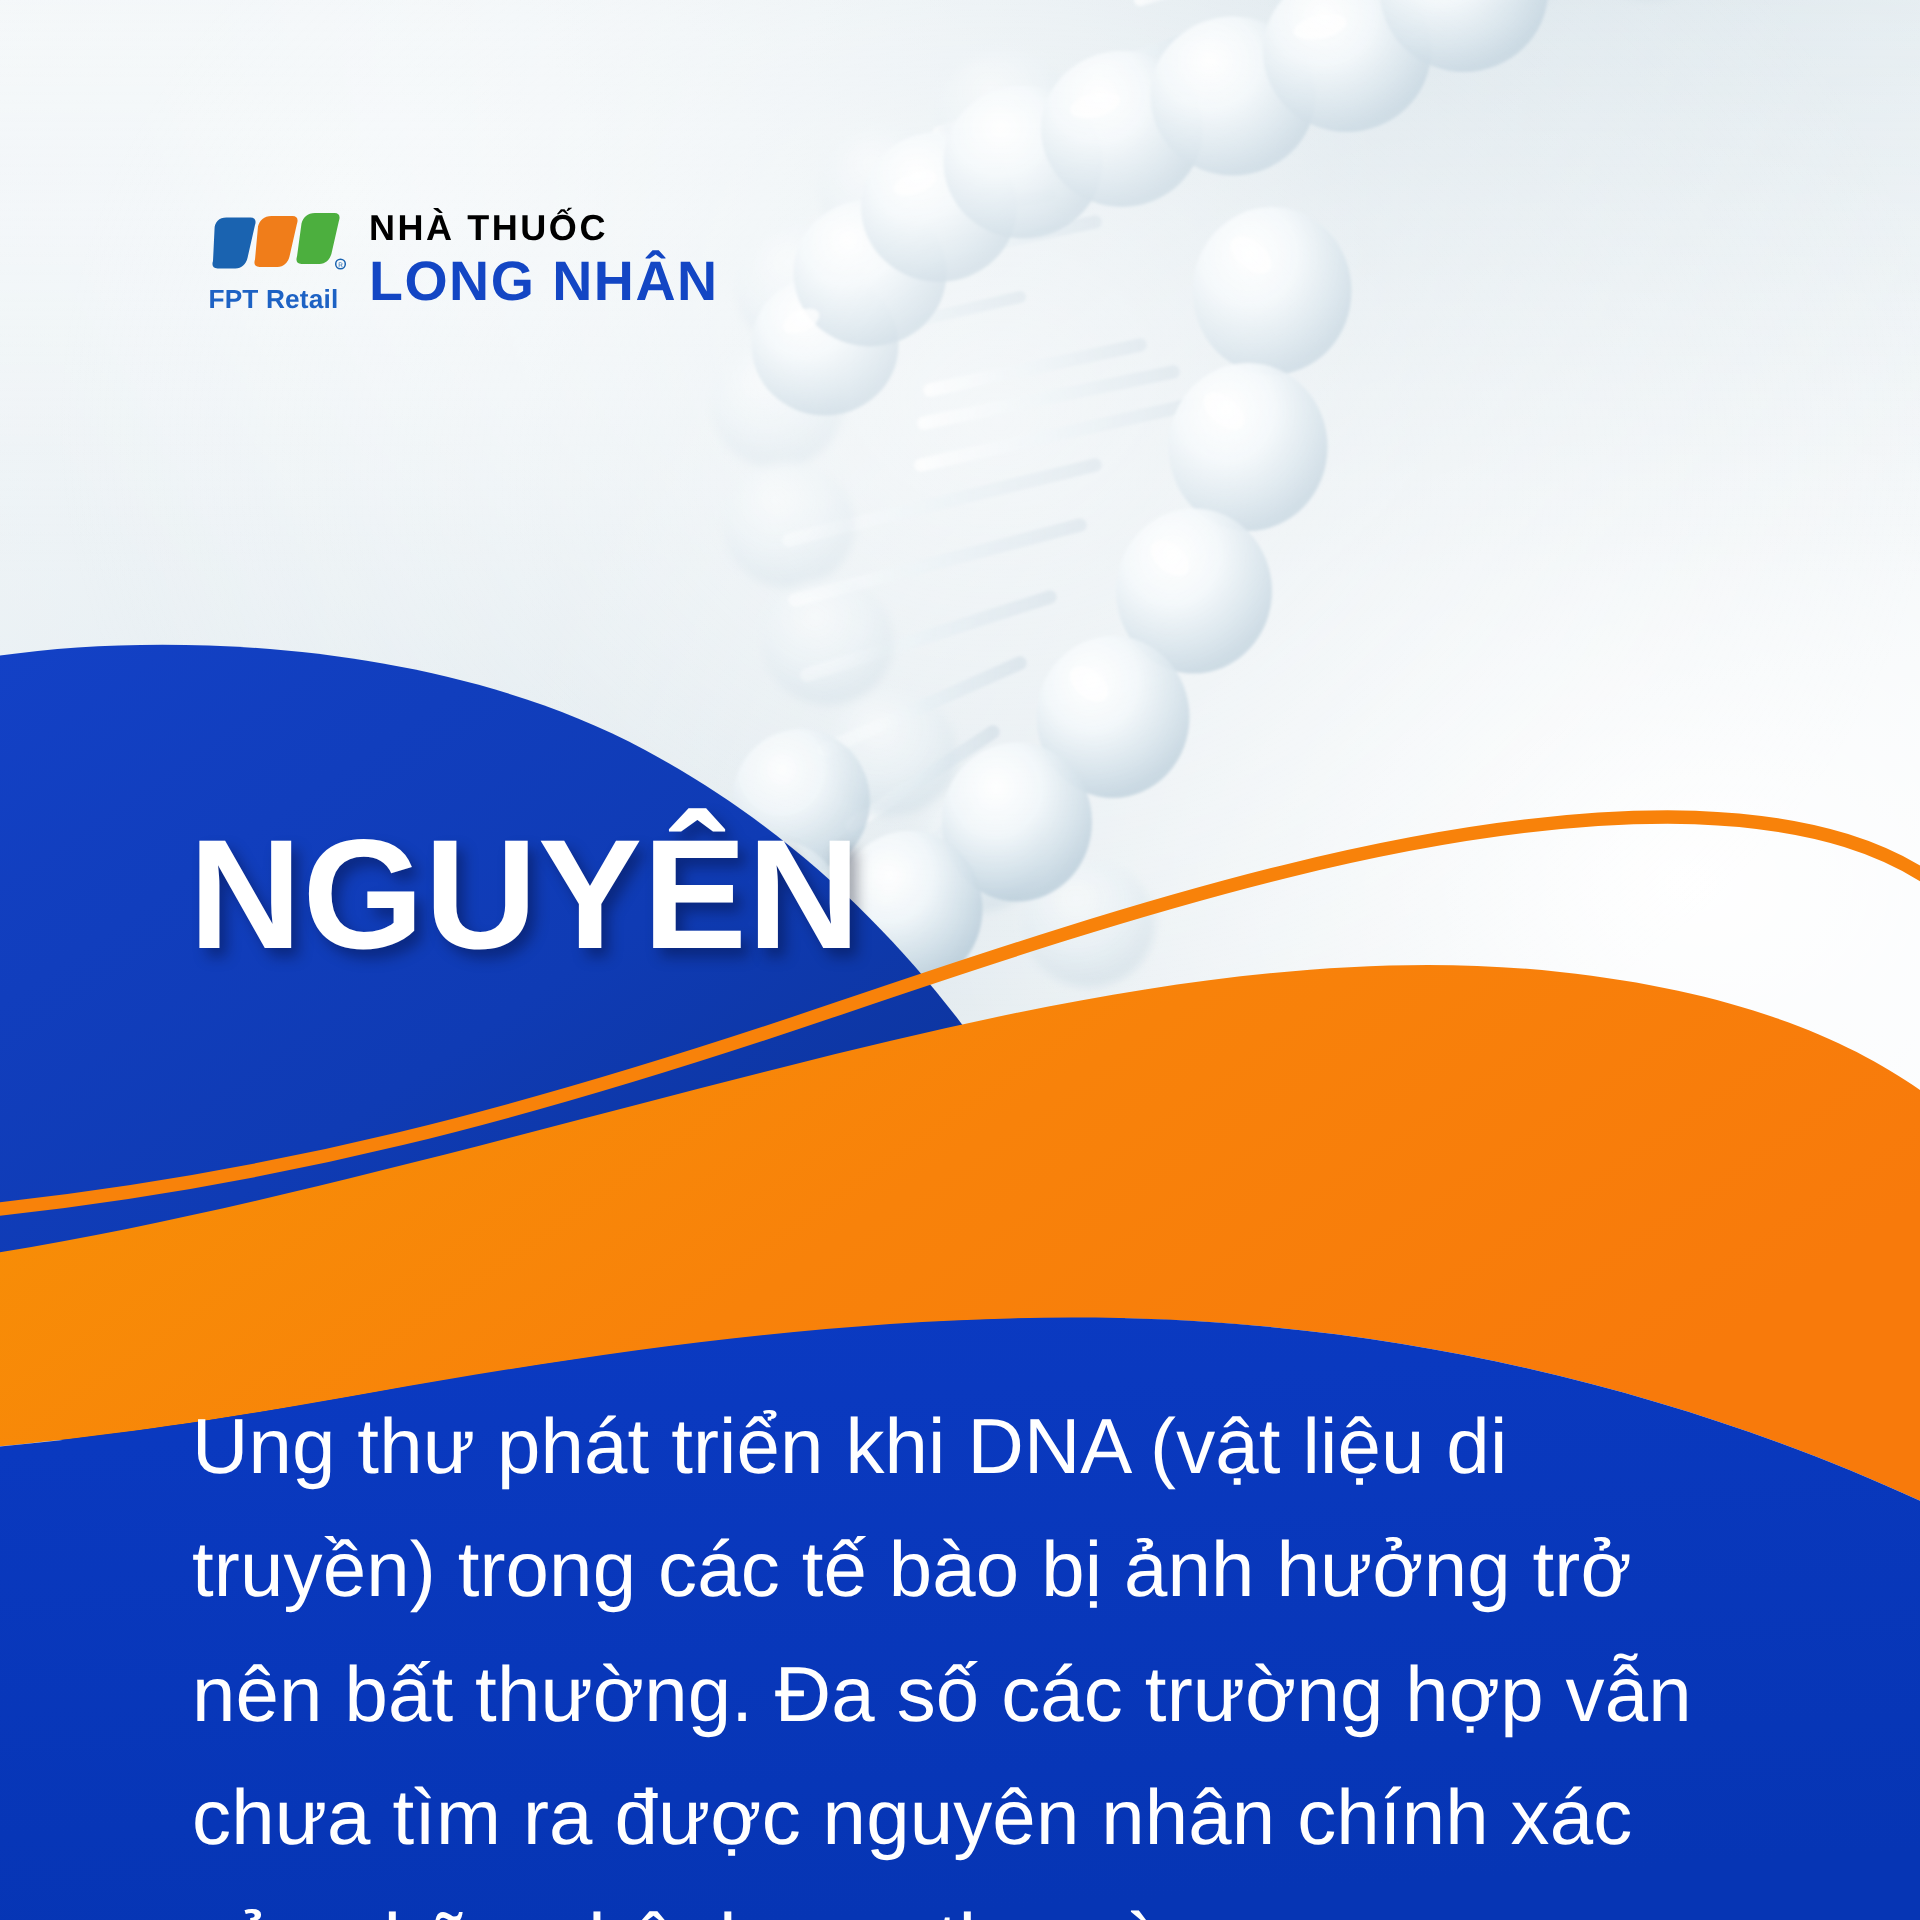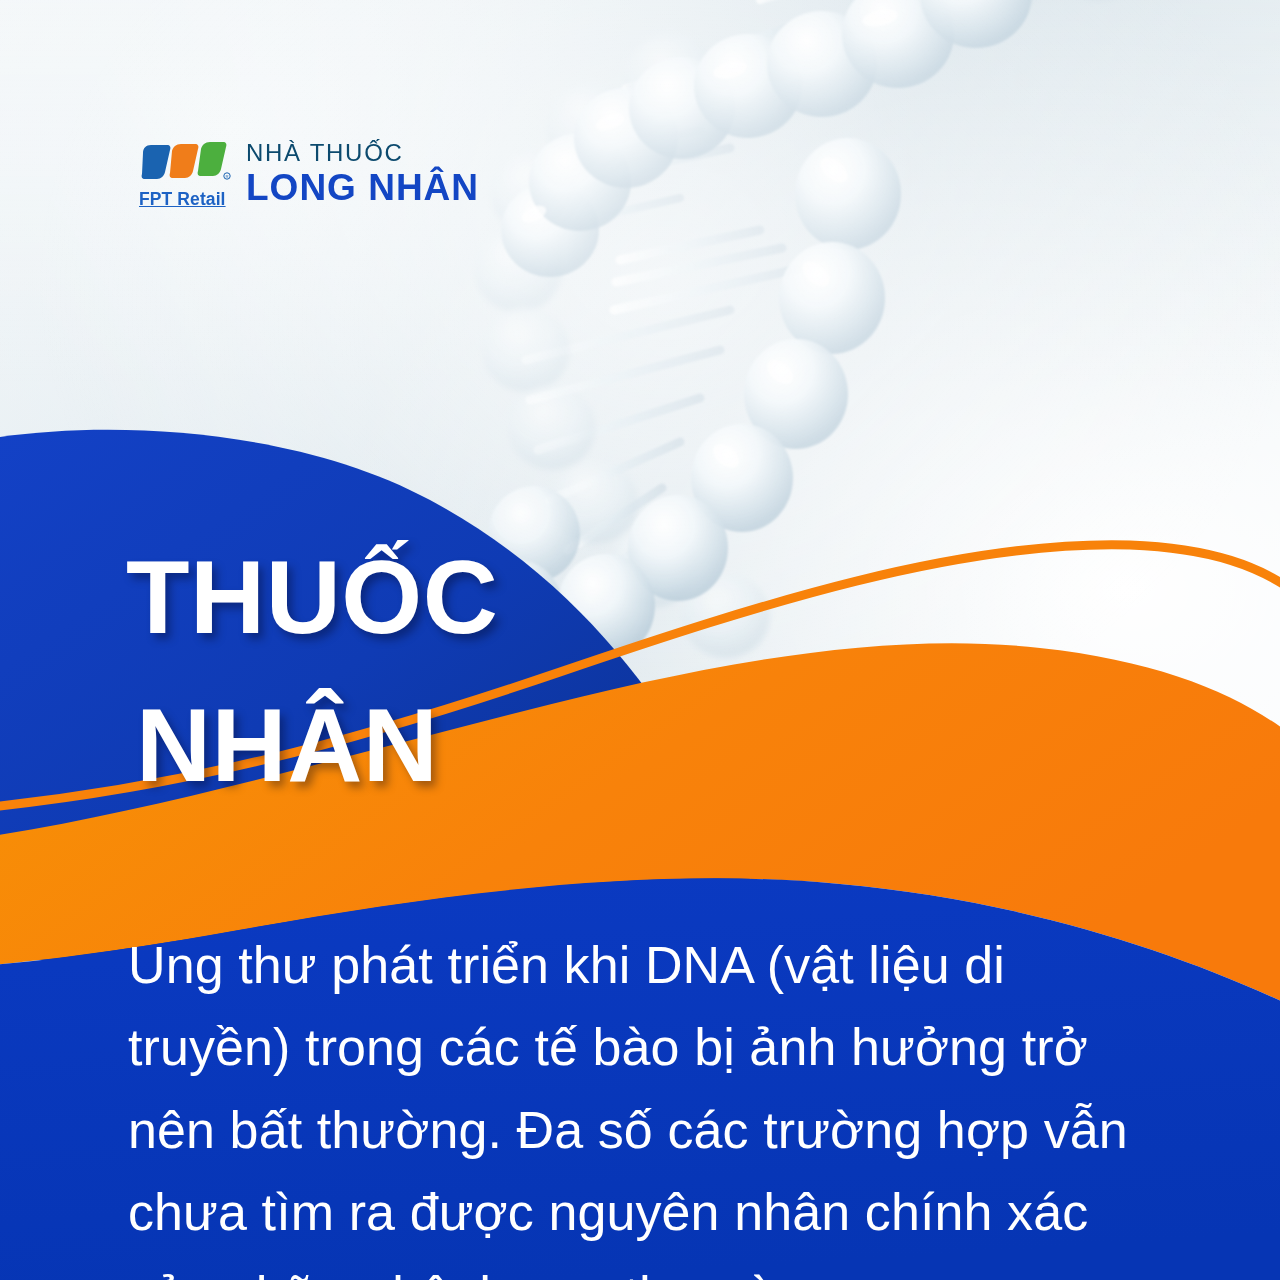--- a/index.html
+++ b/index.html
@@ -53,31 +53,30 @@
   .logo-mark { position:relative; width:92px; }
   .logo-mark-svg { display:block; width:92px; height:46px; }
   .logo-fptretail {
     margin-top:6px;
     font-size:17.5px;
     font-weight:600;
     letter-spacing:.1px;
     color:#1d62c4;
     line-height:1;
     white-space:nowrap;
-    text-decoration:underline;
   }
   .logo-words {
     padding-top:1px;
     display:flex; flex-direction:column;
   }
   .logo-line1 {
     font-size:24px;
-    font-weight:normal;
+    font-weight:bold;
     letter-spacing:1.7px;
-    color:#0c4a6e;
+    color:#000000;
     line-height:1.12;
     white-space:nowrap;
   }
   .logo-line2 {
     font-size:37px;
     font-weight:bold;
     letter-spacing:1.0px;
     color:#1346c4;
     line-height:1.05;
     margin-top:2px;
@@ -278,21 +277,20 @@
       </svg>
       <div class="logo-fptretail">FPT Retail</div>
     </div>
     <div class="logo-words">
       <div class="logo-line1">NHÀ THUỐC</div>
       <div class="logo-line2">LONG NHÂN</div>
     </div>
   </div>
 
   <div class="headline">
-    <span class="hl-line hl-line-1">THUỐC</span>
-    <span class="hl-line hl-line-2">NHÂN</span>
+    <span class="hl-line hl-line-1">NGUYÊN</span>
   </div>
 
   <div class="body-copy">
     <p>Ung thư phát triển khi DNA (vật liệu di truyền) trong các tế bào bị ảnh hưởng trở nên bất thường. Đa số các trường hợp vẫn chưa tìm ra được nguyên nhân chính xác của những bệnh ung thư này.</p>
   </div>
 
 </div>
 
 </body></html>

